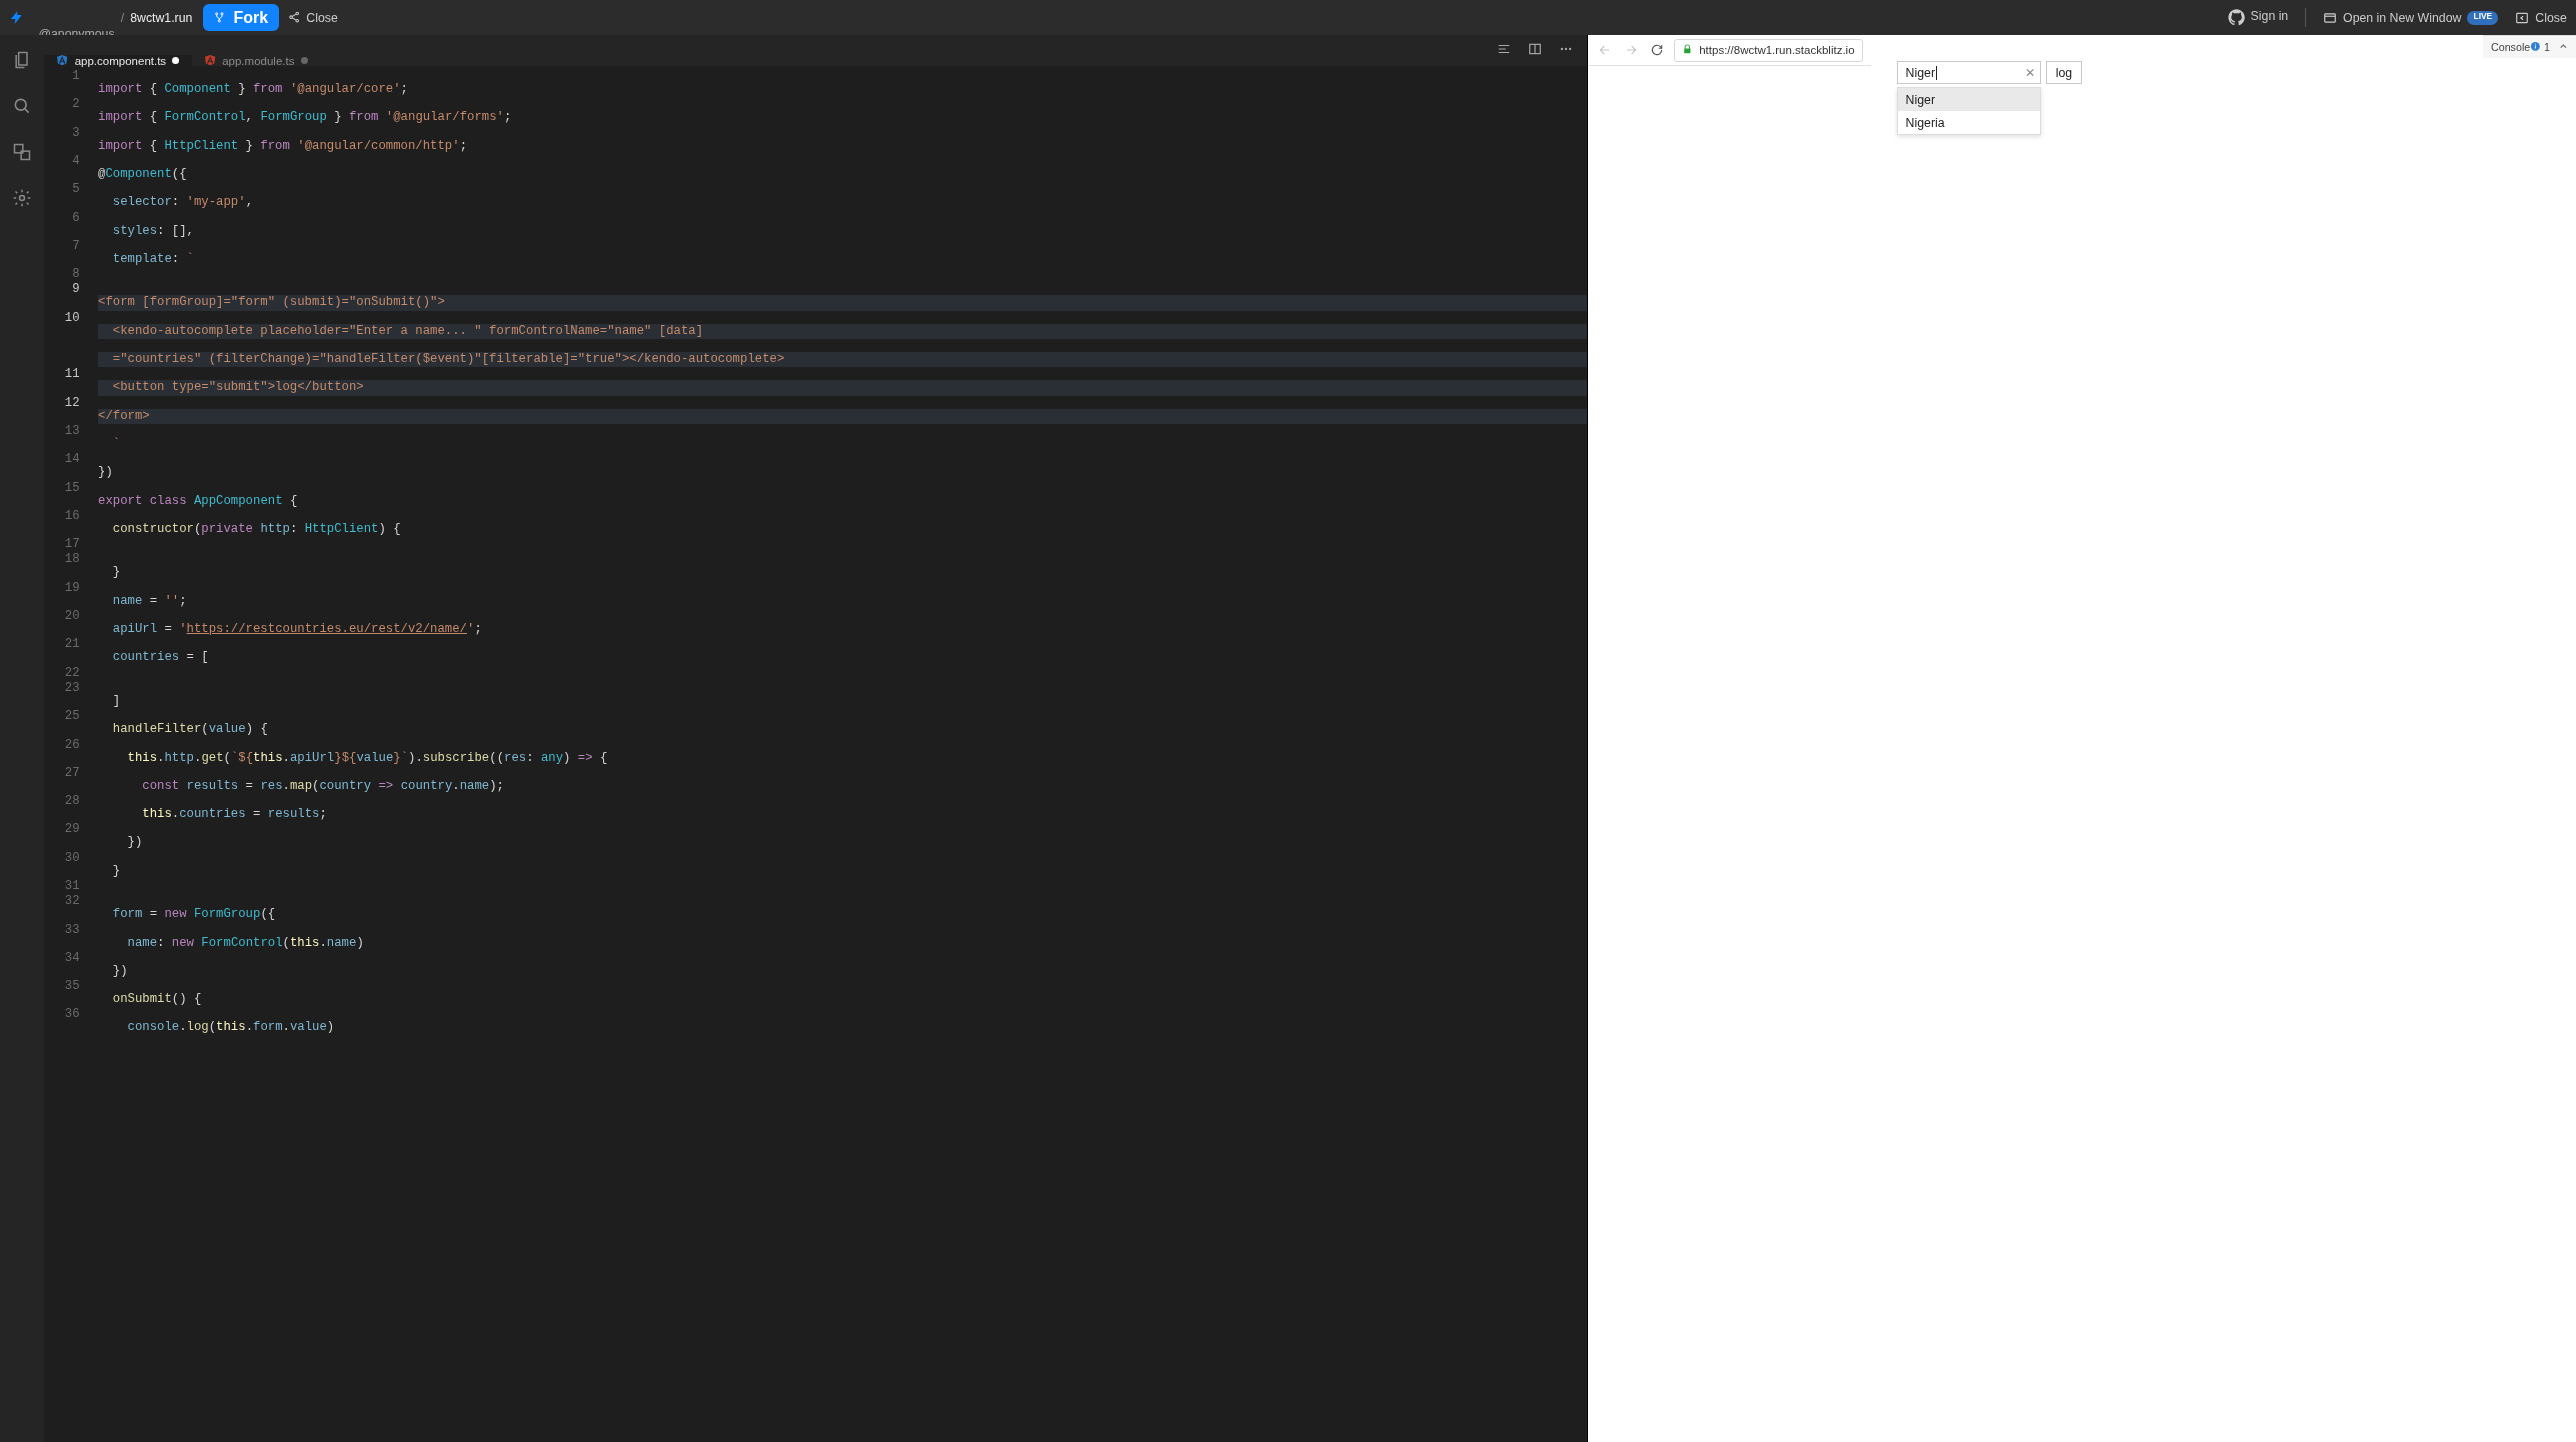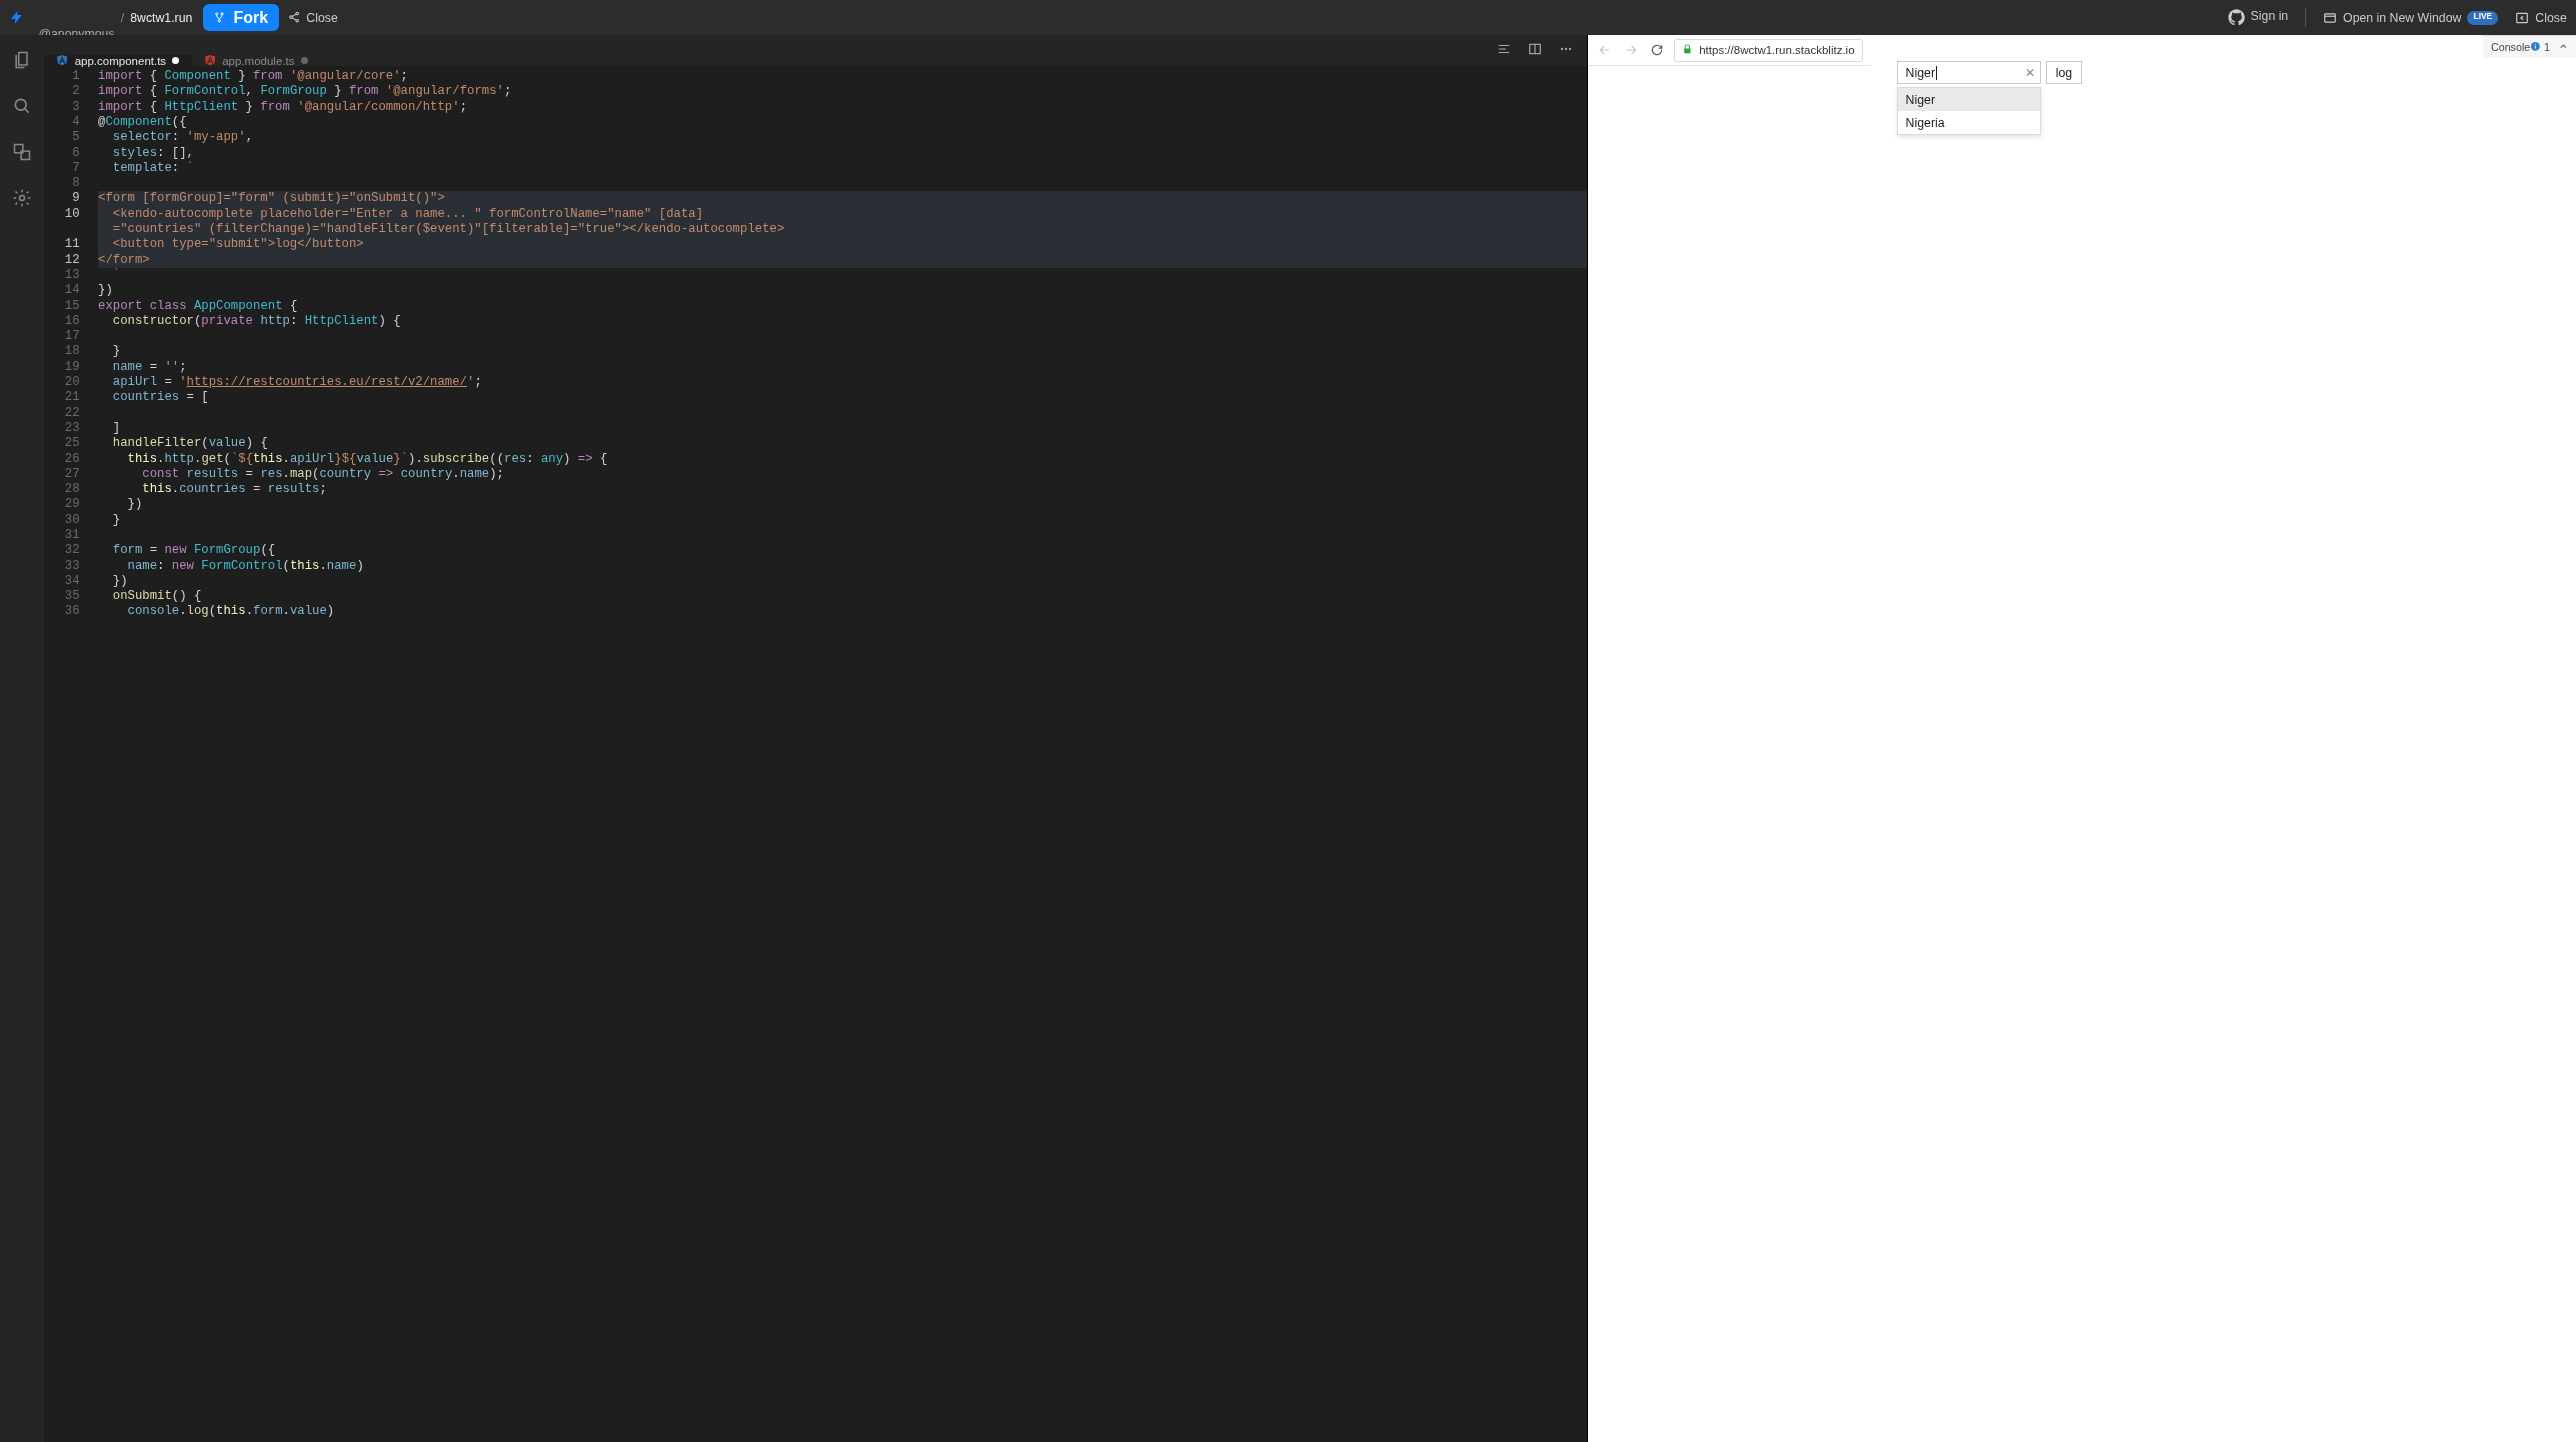--- a/index.html
+++ b/index.html
@@ -36,21 +36,21 @@
   .tab .dot.dim { background: #666; }
   .tab .ng-icon { width: 12.3px; height: 12.3px; }
   .tabbar-spacer { flex: 1; }
   .tabbar-actions { display: flex; align-items: center; gap: 17px; padding: 0 14px; color: #aaa; }
   .tabbar-actions span { cursor: pointer; }
 
   .code-scroll { flex: 1; overflow: auto; font-family: Menlo, Consolas, "Courier New", monospace; font-size: 12.3px; line-height: 15.3px; padding-top: 3.1px; }
   .code-row { display: flex; }
   .gutter { width: 54px; text-align: right; padding-right: 18.4px; color: #6b6b6b; user-select: none; flex-shrink: 0; }
   .code-row.hl .gutter { color: #c8c8c8; }
-  .code-line { flex: 1; white-space: pre; color: #d4d4d4; padding-right: 12px; }
+  .code-line { flex: 1; white-space: pre; color: #d4d4d4; padding-right: 12px; margin-top: 13px; }
   .code-row.hl .code-line { background: #2a2f36; }
   .tk-kw { color: #bb86c0; }
   .tk-str { color: #c48a6a; }
   .tk-type { color: #3fbccf; }
   .tk-id { color: #dedcaa; }
   .tk-var { color: #7fb8d3; }
   .tk-ann { color: #3fbccf; }
   .tk-punc { color: #d4d4d4; }
   .tk-this { color: #fef9c3; }
   .tk-url { text-decoration: underline; }

